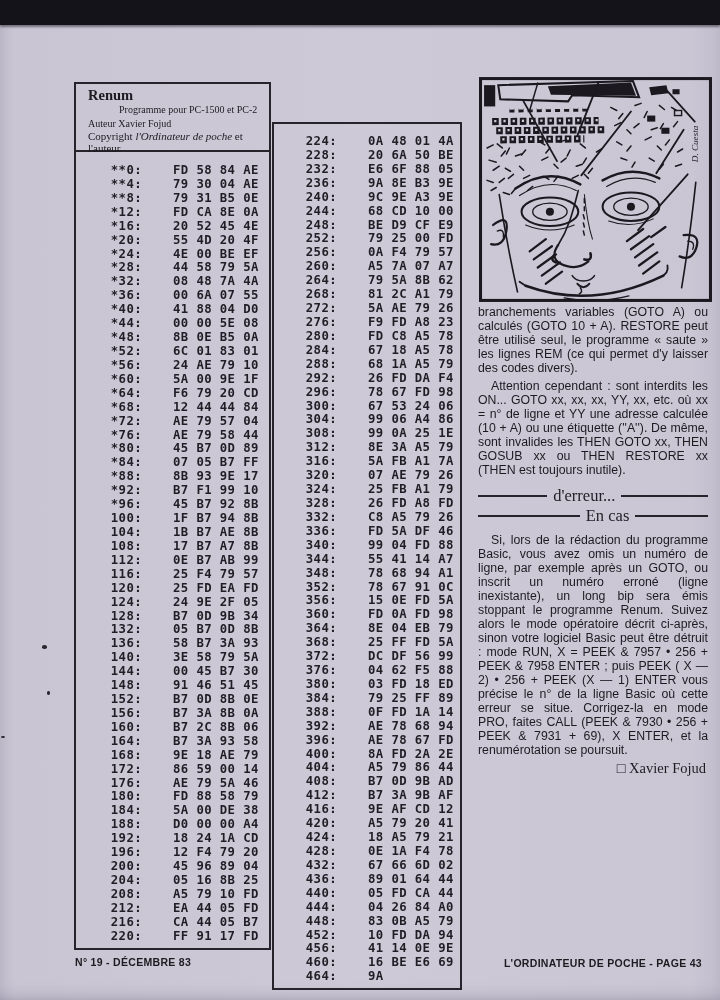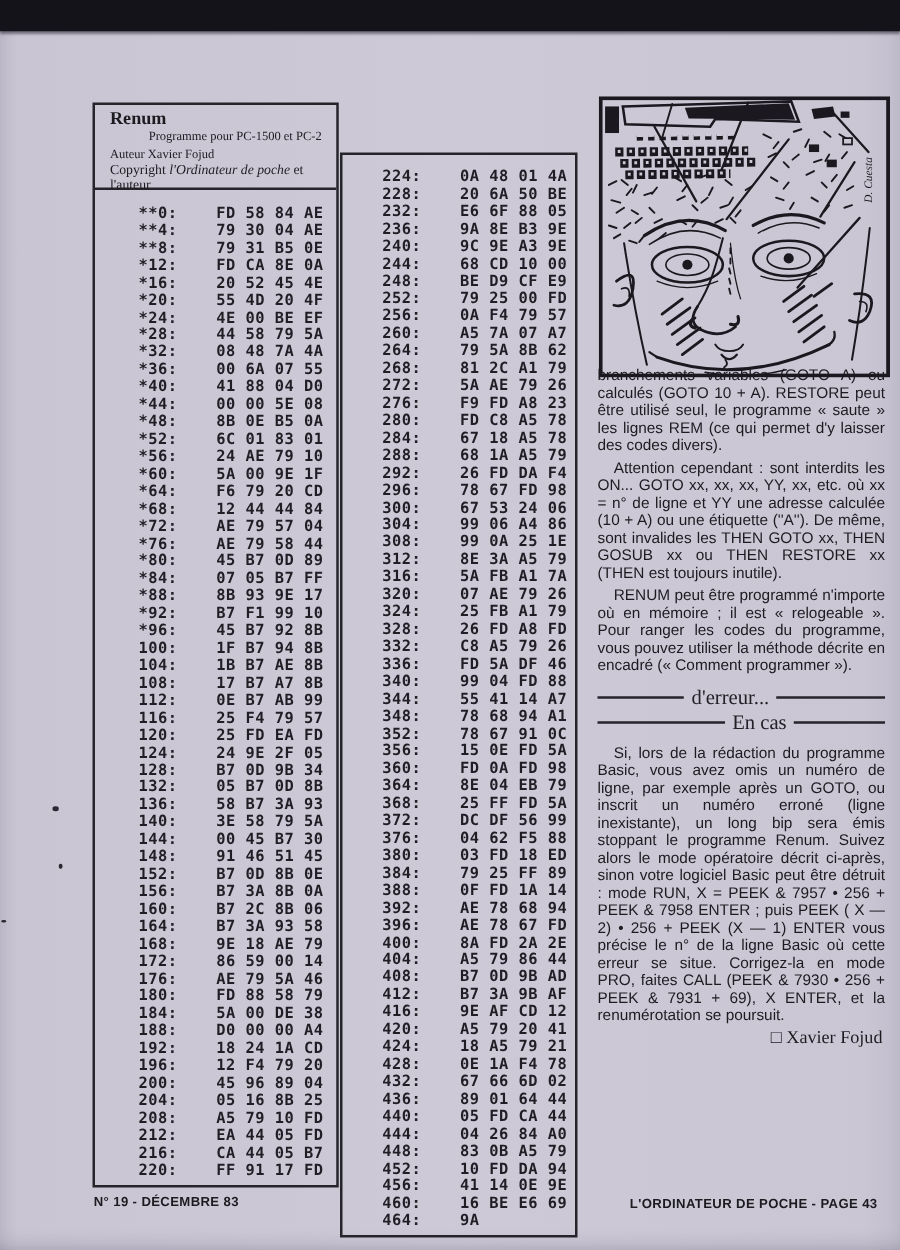--- a/index.html
+++ b/index.html
@@ -20,21 +20,21 @@
   .h-copy{font-size:11px;line-height:12px;}
   .h-copy .ital{font-style:italic;}
   .listing{font-family:"DejaVu Sans Mono",monospace;font-weight:bold;
     font-size:12.3px;letter-spacing:.4px;color:#201e25;}
   #left-box .listing{padding:12px 0 0 28px;}
   #mid-box .listing{padding:11px 0 0 25px;}
   .hex-row{display:flex;height:13.93px;line-height:13.9px;}
   .hex-label{width:38px;text-align:right;}
   .hex-bytes{margin-left:31px;}
   #illu{position:absolute;left:479px;top:77px;width:233px;height:225px;}
-  #article{position:absolute;left:478px;top:293px;width:230px;
+  #article{position:absolute;left:478px;top:305px;width:230px;
     font-size:12.3px;line-height:14px;text-align:justify;}
   .body-para{margin:0 0 4px;text-indent:13px;}
   #article-top .body-para:first-child{text-indent:0;}
   .err-head{margin:9px 0 7px;font-family:"Liberation Serif",serif;font-size:16.5px;color:#232127;}
   .err-line{display:flex;align-items:center;height:20px;}
   .err-rule{height:2px;background:#26242b;}
   .err-text{padding:0 6px;white-space:nowrap;}
   .sig{text-align:right;font-family:"Liberation Serif",serif;font-size:14.5px;
     margin-top:4px;padding-right:2px;}
   .footer-left{position:absolute;left:75px;top:956px;font-size:10.5px;font-weight:bold;letter-spacing:.3px;}
@@ -618,21 +618,20 @@
         <path d="M84,218 Q116,224 148,216" stroke-width="1.2"></path>
       </g>
       <text x="216" y="84" transform="rotate(-90 216 84)" font-family="Liberation Serif, serif" font-style="italic" font-size="9" fill="#1b191f">D. Cuesta</text>
     </svg>
   </div>
 
   <div id="article">
     <div id="article-top">
         <p class="body-para">branchements variables (GOTO A) ou calculés (GOTO 10 + A). RESTORE peut être utilisé seul, le programme « saute » les lignes REM (ce qui permet d'y laisser des codes divers).</p>
         <p class="body-para">Attention cependant : sont interdits les ON... GOTO xx, xx, xx, YY, xx, etc. où xx = n° de ligne et YY une adresse calculée (10 + A) ou une étiquette (''A''). De même, sont invalides les THEN GOTO xx, THEN GOSUB xx ou THEN RESTORE xx (THEN est toujours inutile).</p>
-        <p class="body-para">RENUM peut être programmé n'importe où en mémoire ; il est « relogeable ». Pour ranger les codes du programme, vous pouvez utiliser la méthode décrite en encadré (« Comment programmer »).</p>
       </div>
     <div class="err-head">
       <div class="err-line">
         <span class="err-rule" style="flex:1"></span>
         <span class="err-text">d'erreur...</span>
         <span class="err-rule" style="flex:1.25"></span>
       </div>
       <div class="err-line">
         <span class="err-rule" style="flex:1.4"></span>
         <span class="err-text">En cas</span>

